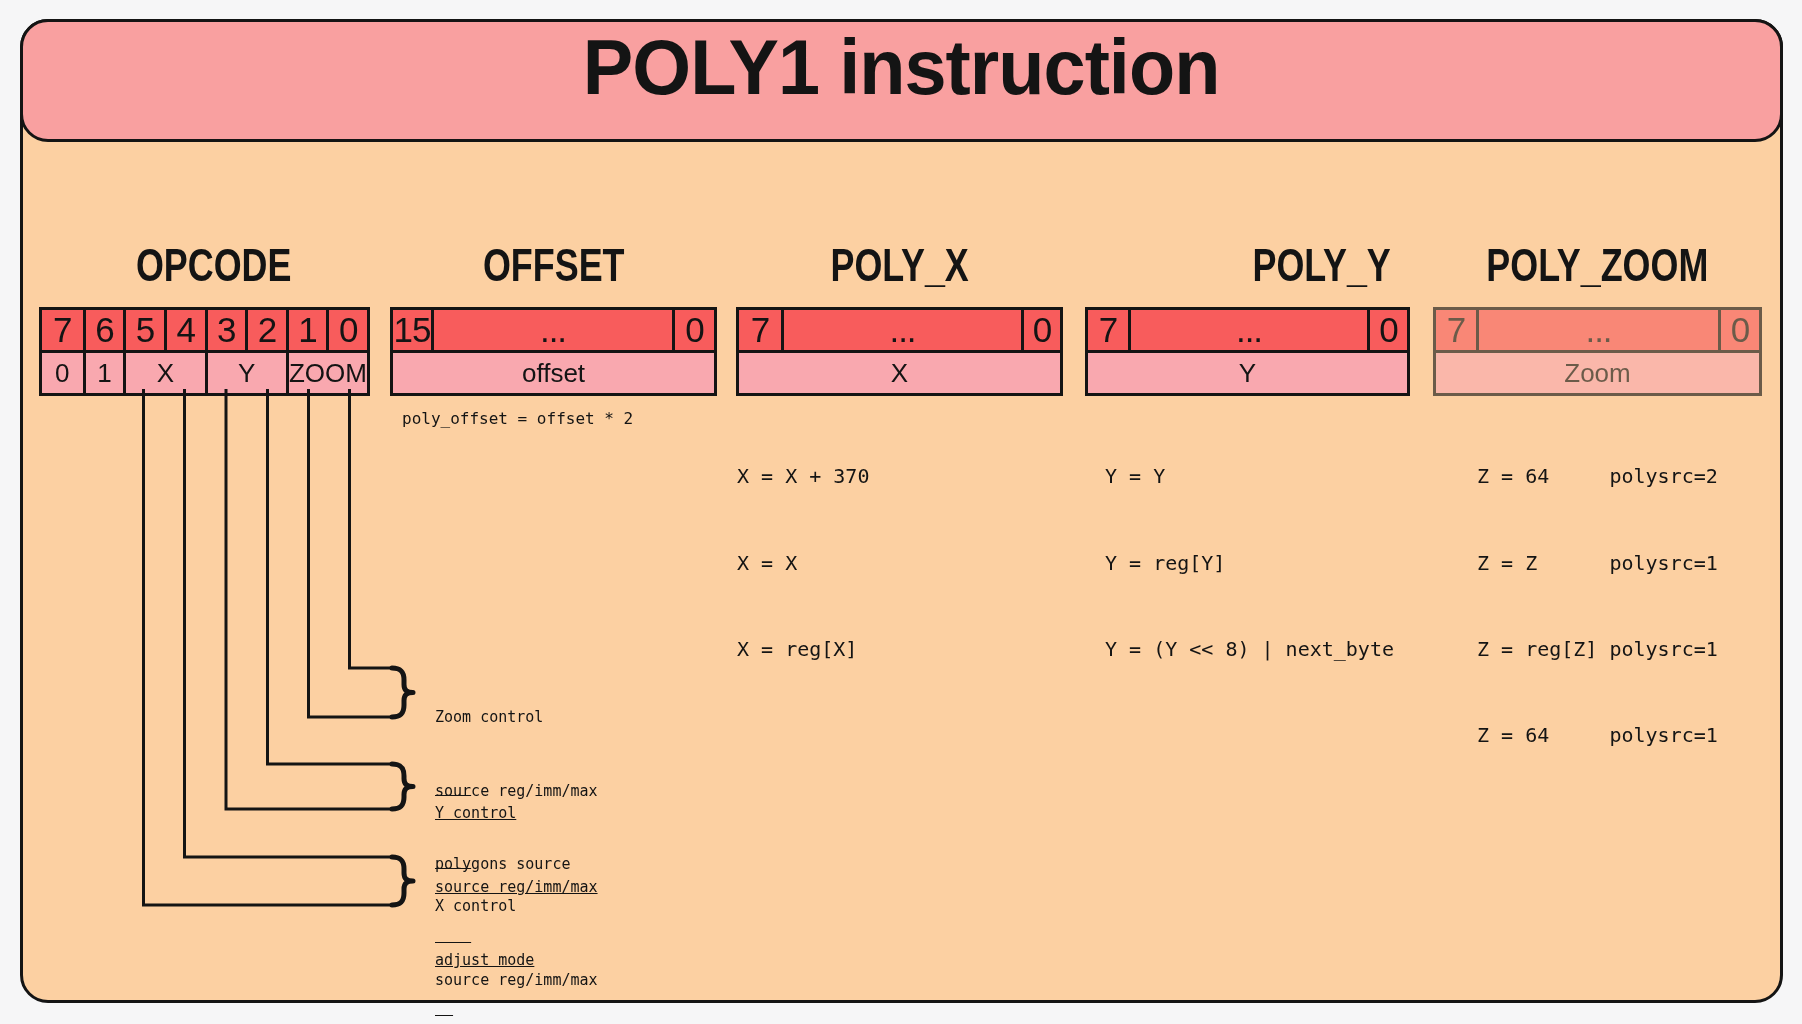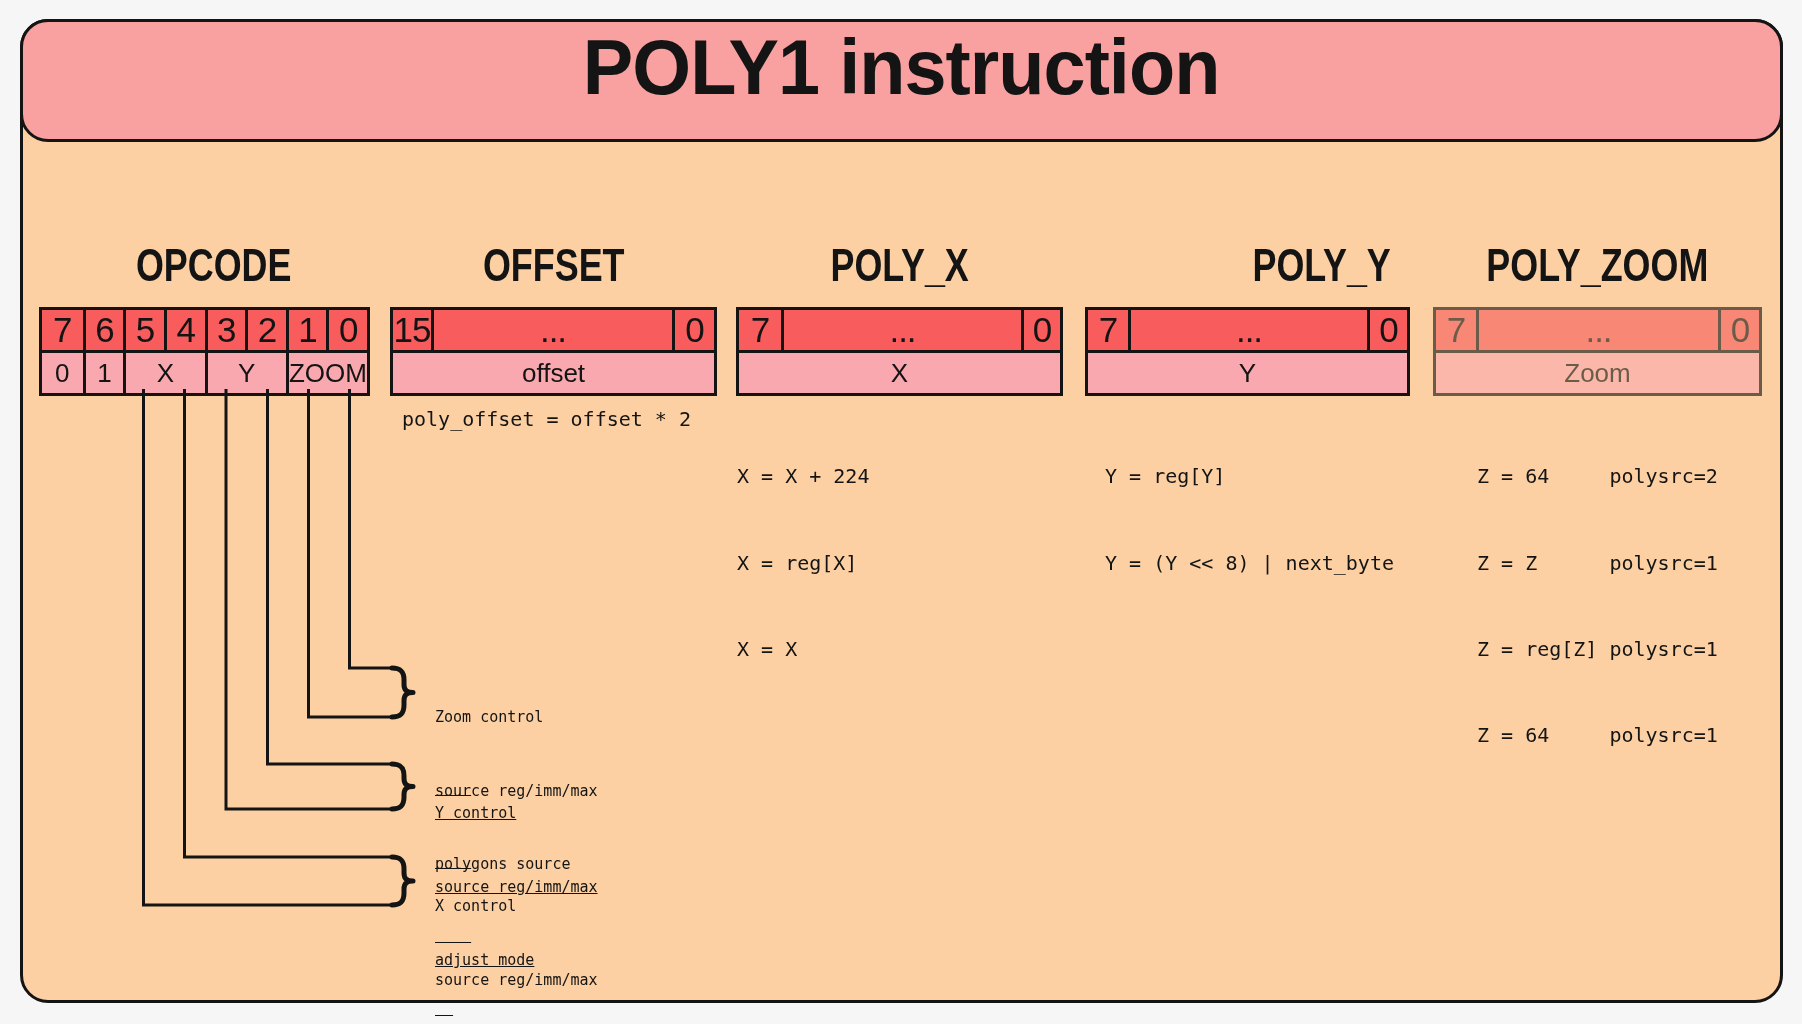--- a/index.html
+++ b/index.html
@@ -22,21 +22,21 @@
   .bt .row.fields{border-top:3px solid #141414;}
   .bt .cell{box-sizing:border-box;display:flex;align-items:center;justify-content:center;overflow:hidden;}
   .bt .cell.bl{border-left:3px solid #141414;}
   .bt .bits .cell{font-size:35px;font-weight:normal;letter-spacing:-1px;}
   .bt .fields .cell{font-size:26px;background:#F9A8AF;}
   .bt .bits .cell{background:#F85C5C;}
   .faded{opacity:0.62;}
 
   .mono{font-family:"DejaVu Sans Mono",monospace;}
   .eq{position:absolute;top:405px;font-size:20px;line-height:28.7px;white-space:pre;color:#141414;}
-  .note{position:absolute;top:405px;font-size:20px;line-height:28.7px;white-space:pre;}
+  .note{position:absolute;top:405px;font-size:16px;line-height:28.7px;white-space:pre;}
 
   .ann{position:absolute;left:435px;font-size:15px;line-height:24.5px;white-space:pre;color:#141414;}
 
   svg.overlay{position:absolute;left:0;top:0;z-index:3;}
 </style>
 </head>
 <body>
 
 <div class="screen">
 
@@ -112,26 +112,27 @@
       <div class="cell bl" style="width:41px">0</div>
     </div>
     <div class="row fields">
       <div class="cell" style="width:100%">Zoom</div>
     </div>
   </div>
 
   <div class="note mono" style="left:402px;">poly_offset = offset * 2</div>
 
   <div class="eq mono" style="left:737px;">
-    <div>X = X + 224</div>
+    <div>X = X + 370</div>
+    <div>X = X</div>
     <div>X = reg[X]</div>
-    <div>X = X</div>
   </div>
 
   <div class="eq mono" style="left:1105px;">
+    <div>Y = Y</div>
     <div>Y = reg[Y]</div>
     <div>Y = (Y &lt;&lt; 8) | next_byte</div>
   </div>
 
   <div class="eq mono" style="left:1477px;">
     <div>Z = 64     polysrc=2</div>
     <div>Z = Z      polysrc=1</div>
     <div>Z = reg[Z] polysrc=1</div>
     <div>Z = 64     polysrc=1</div>
   </div>

